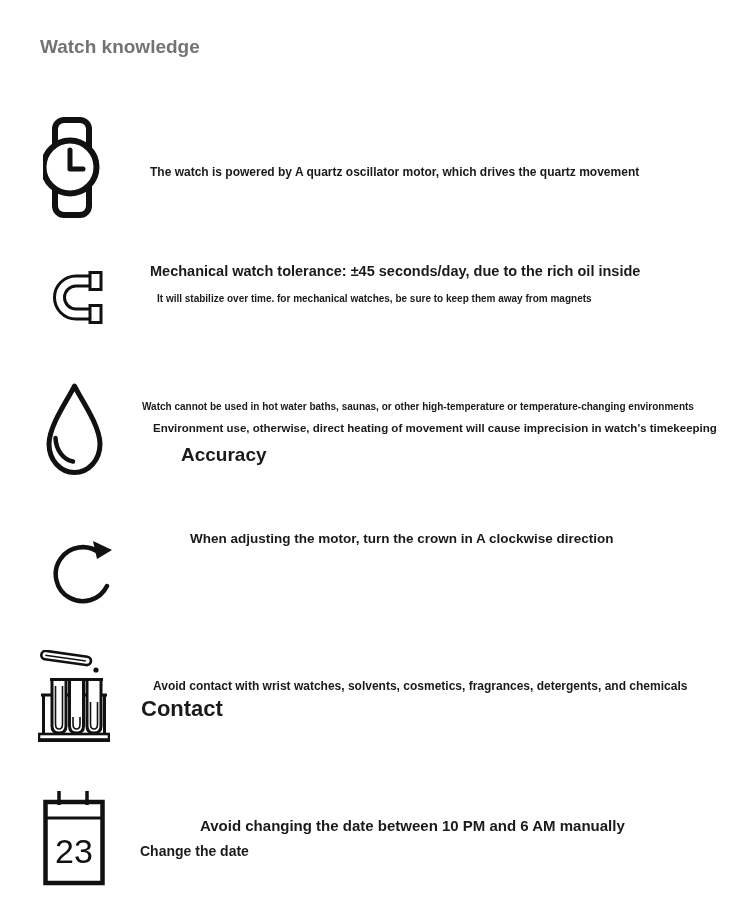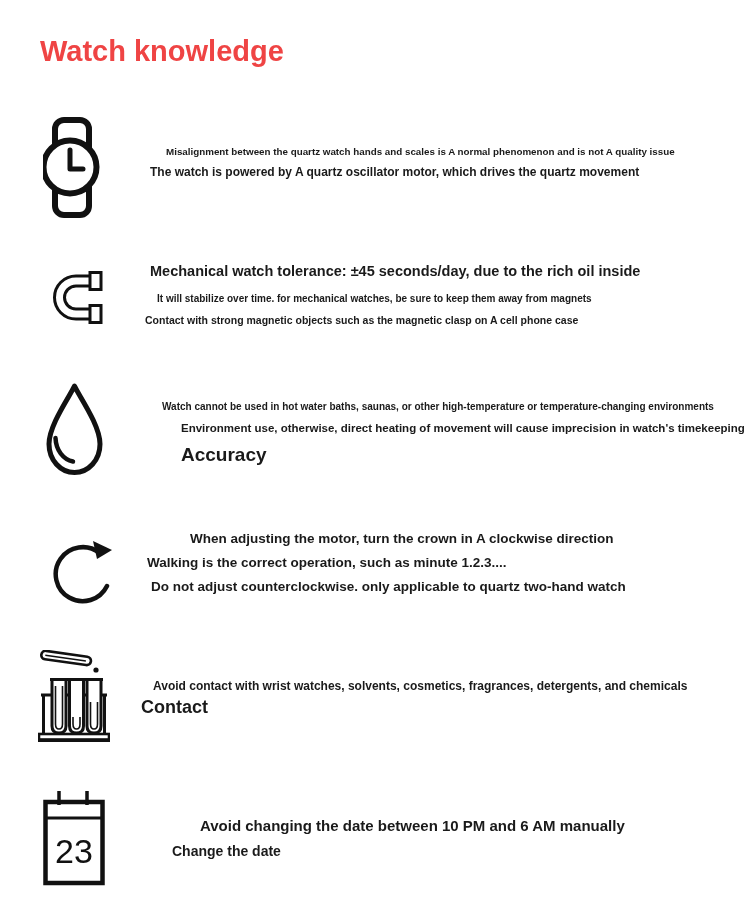--- a/index.html
+++ b/index.html
@@ -14,74 +14,70 @@
     position:absolute;
     white-space:nowrap;
     font-weight:700;
     color:#1a1a1a;
     line-height:1;
     letter-spacing:0;
   }
   .title{
     position:absolute;
     left:40px;top:37px;
-    font-size:29px;font-weight:700;color:#ef4444;
+    font-size:19px;font-weight:700;color:#737373;
     white-space:nowrap;line-height:1;
   }
   .icon{position:absolute;display:block;text-align:right;}
   .icon svg{display:block;width:100%;height:100%;}
 </style>
 </head>
 <body>
 
 <div id="page">
 
   <div class="title">Watch knowledge</div>
 
   <span class="icon" style="left:43px;top:117px;width:59px;height:101px;">
     <svg viewBox="0 0 59 101" xmlns="http://www.w3.org/2000/svg">
       <rect x="12" y="3" width="34" height="95" rx="9" fill="none" stroke="#111" stroke-width="6"></rect>
       <circle cx="27" cy="50" r="26.5" fill="#fff" stroke="#111" stroke-width="6"></circle>
       <path d="M27 33 V52 H40" fill="none" stroke="#111" stroke-width="5" stroke-linecap="round" stroke-linejoin="round"></path>
     </svg>
   </span>
-  <div class="line" style="left:166px;top:147px;font-size:9.8px;">Misalignment between the quartz watch hands and scales is A normal phenomenon and is not A quality issue</div>
   <div class="line" style="left:150px;top:166px;font-size:12px;">The watch is powered by A quartz oscillator motor, which drives the quartz movement</div>
 
   <span class="icon" style="left:50px;top:269px;width:55px;height:57px;">
     <svg viewBox="0 0 55 57" xmlns="http://www.w3.org/2000/svg">
       <path d="M44 12 H26 A16.5 16.5 0 0 0 26 45 H44" fill="none" stroke="#111" stroke-width="13"></path>
       <path d="M44 12 H26 A16.5 16.5 0 0 0 26 45 H44" fill="none" stroke="#fff" stroke-width="7"></path>
       <rect x="40" y="3.5" width="11" height="17" fill="#fff" stroke="#111" stroke-width="3"></rect>
       <rect x="40" y="36.5" width="11" height="17" fill="#fff" stroke="#111" stroke-width="3"></rect>
     </svg>
   </span>
   <div class="line" style="left:150px;top:264px;font-size:14.5px;text-align:center;">Mechanical watch tolerance: ±45 seconds/day, due to the rich oil inside</div>
   <div class="line" style="left:157px;top:294px;font-size:10px;">It will stabilize over time. for mechanical watches, be sure to keep them away from magnets</div>
-  <div class="line" style="left:145px;top:315px;font-size:10.5px;">Contact with strong magnetic objects such as the magnetic clasp on A cell phone case</div>
 
   <span class="icon" style="left:42px;top:382px;width:65px;height:96px;">
     <svg viewBox="0 0 65 96" xmlns="http://www.w3.org/2000/svg">
       <path d="M32.5 4 C28 14 7 43 7 62 C7 78 18.4 90.5 32.5 90.5 C46.6 90.5 58 78 58 62 C58 43 37 14 32.5 4 Z" fill="none" stroke="#111" stroke-width="5" stroke-linejoin="round"></path>
       <path d="M13.5 56 C14 68 21 77.5 31 79.5" fill="none" stroke="#111" stroke-width="4.5" stroke-linecap="round"></path>
     </svg>
   </span>
-  <div class="line" style="left:142px;top:402px;font-size:10px;margin-left:20px;">Watch cannot be used in hot water baths, saunas, or other high-temperature or temperature-changing environments</div>
-  <div class="line" style="left:153px;top:423px;font-size:11.5px;margin-left:28px;">Environment use, otherwise, direct heating of movement will cause imprecision in watch's timekeeping</div>
+  <div class="line" style="left:142px;top:402px;font-size:10px;">Watch cannot be used in hot water baths, saunas, or other high-temperature or temperature-changing environments</div>
+  <div class="line" style="left:153px;top:423px;font-size:11.5px;">Environment use, otherwise, direct heating of movement will cause imprecision in watch's timekeeping</div>
   <div class="line" style="left:145px;top:445px;font-size:19px;margin-left:36px;">Accuracy</div>
 
   <span class="icon" style="left:52px;top:528px;width:62px;height:84px;">
     <svg viewBox="0 0 62 84" xmlns="http://www.w3.org/2000/svg">
       <path d="M47.5 25 A27 27 0 1 0 55 58" fill="none" stroke="#111" stroke-width="4.5" stroke-linecap="round"></path>
       <polygon points="60,22 41,13 45,31" fill="#111"></polygon>
     </svg>
   </span>
   <div class="line" style="left:190px;top:532px;font-size:13.5px;">When adjusting the motor, turn the crown in A clockwise direction</div>
-  <div class="line" style="left:147px;top:556px;font-size:13.5px;">Walking is the correct operation, such as minute 1.2.3....</div>
-  <div class="line" style="left:151px;top:580px;font-size:13.5px;">Do not adjust counterclockwise. only applicable to quartz two-hand watch</div>
 
   <span class="icon" style="left:38px;top:650px;width:72px;height:92px;">
     <svg viewBox="0 0 72 92" xmlns="http://www.w3.org/2000/svg">
       <g transform="rotate(8 30 9)">
         <rect x="3" y="4" width="50" height="8.5" rx="4.2" fill="#fff" stroke="#111" stroke-width="2.6"></rect>
         <line x1="7" y1="8.5" x2="48" y2="8.5" stroke="#111" stroke-width="1.4"></line>
       </g>
       <circle cx="58" cy="20" r="2.6" fill="#111"></circle>
       <line x1="3" y1="45" x2="69" y2="45" stroke="#111" stroke-width="3"></line>
       <line x1="5.5" y1="45" x2="5.5" y2="84" stroke="#111" stroke-width="3"></line>
@@ -93,27 +89,27 @@
       <line x1="29.5" y1="29.5" x2="47.5" y2="29.5" stroke="#111" stroke-width="3"></line>
       <path d="M35 67 V74 Q35 79 38.5 79 Q42 79 42 74 V67" fill="none" stroke="#111" stroke-width="1.6"></path>
       <path d="M49 30 V76 Q49 83 56 83 Q63 83 63 76 V30" fill="#fff" stroke="#111" stroke-width="3"></path>
       <line x1="47" y1="29.5" x2="65" y2="29.5" stroke="#111" stroke-width="3"></line>
       <path d="M52.5 52 V74 Q52.5 79 56 79 Q59.5 79 59.5 74 V52" fill="none" stroke="#111" stroke-width="1.6"></path>
       <rect x="1" y="84" width="70" height="5.5" fill="#fff" stroke="#111" stroke-width="2.6"></rect>
       <line x1="0" y1="90.8" x2="72" y2="90.8" stroke="#111" stroke-width="2.4"></line>
     </svg>
   </span>
   <div class="line" style="left:153px;top:680px;font-size:12px;">Avoid contact with wrist watches, solvents, cosmetics, fragrances, detergents, and chemicals</div>
-  <div class="line" style="left:141px;top:698px;font-size:18px;">Contact</div>
+  <div class="line" style="left:141px;top:698px;font-size:22px;">Contact</div>
 
   <span class="icon" style="left:43px;top:789px;width:62px;height:97px;">
     <svg viewBox="0 0 62 97" xmlns="http://www.w3.org/2000/svg">
       <rect x="2.5" y="13" width="57" height="81" fill="#fff" stroke="#111" stroke-width="4.5"></rect>
       <line x1="2.5" y1="29" x2="59.5" y2="29" stroke="#111" stroke-width="3"></line>
       <line x1="16" y1="2" x2="16" y2="16" stroke="#111" stroke-width="3.5"></line>
       <line x1="44" y1="2" x2="44" y2="16" stroke="#111" stroke-width="3.5"></line>
       <text x="31" y="74" text-anchor="middle" font-size="34" font-weight="400" fill="#111" font-family="Liberation Sans, sans-serif">23</text>
     </svg>
   </span>
   <div class="line" style="left:200px;top:818px;font-size:15px;">Avoid changing the date between 10 PM and 6 AM manually</div>
-  <div class="line" style="left:140px;top:844px;font-size:14px;margin-left:32px;">Change the date</div>
+  <div class="line" style="left:140px;top:844px;font-size:14px;">Change the date</div>
 
 </div>
 
 </body></html>

